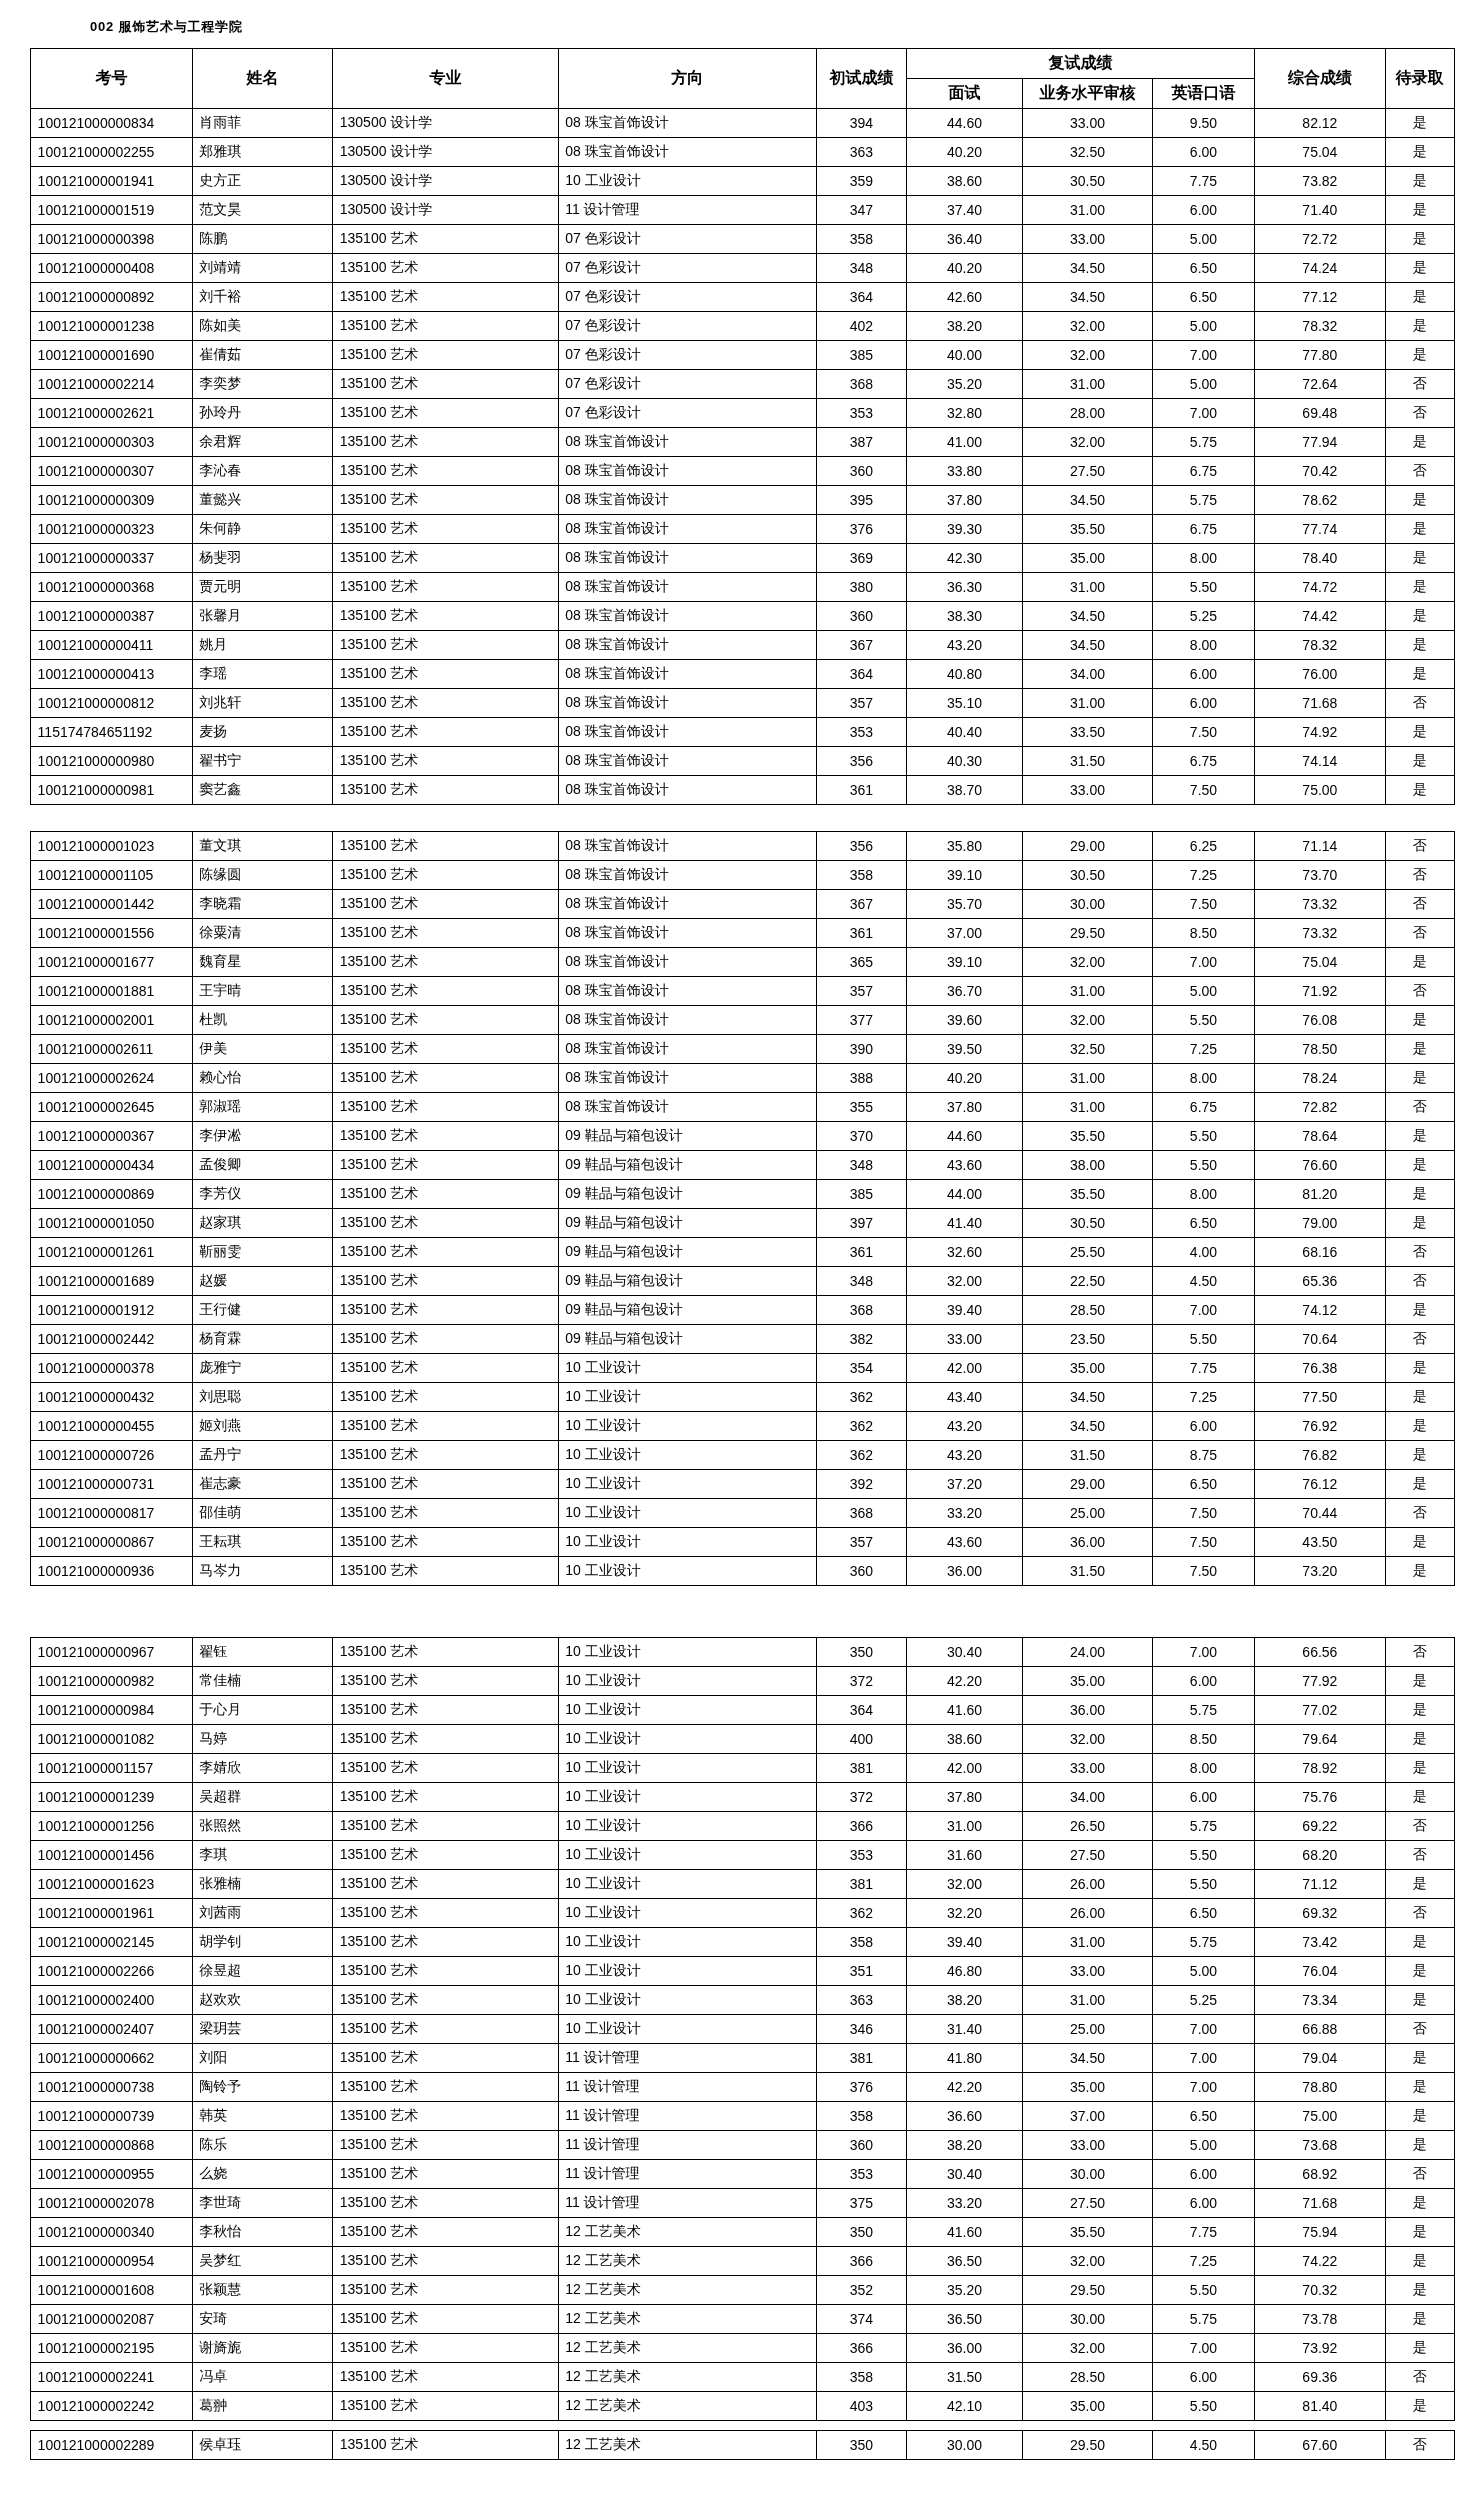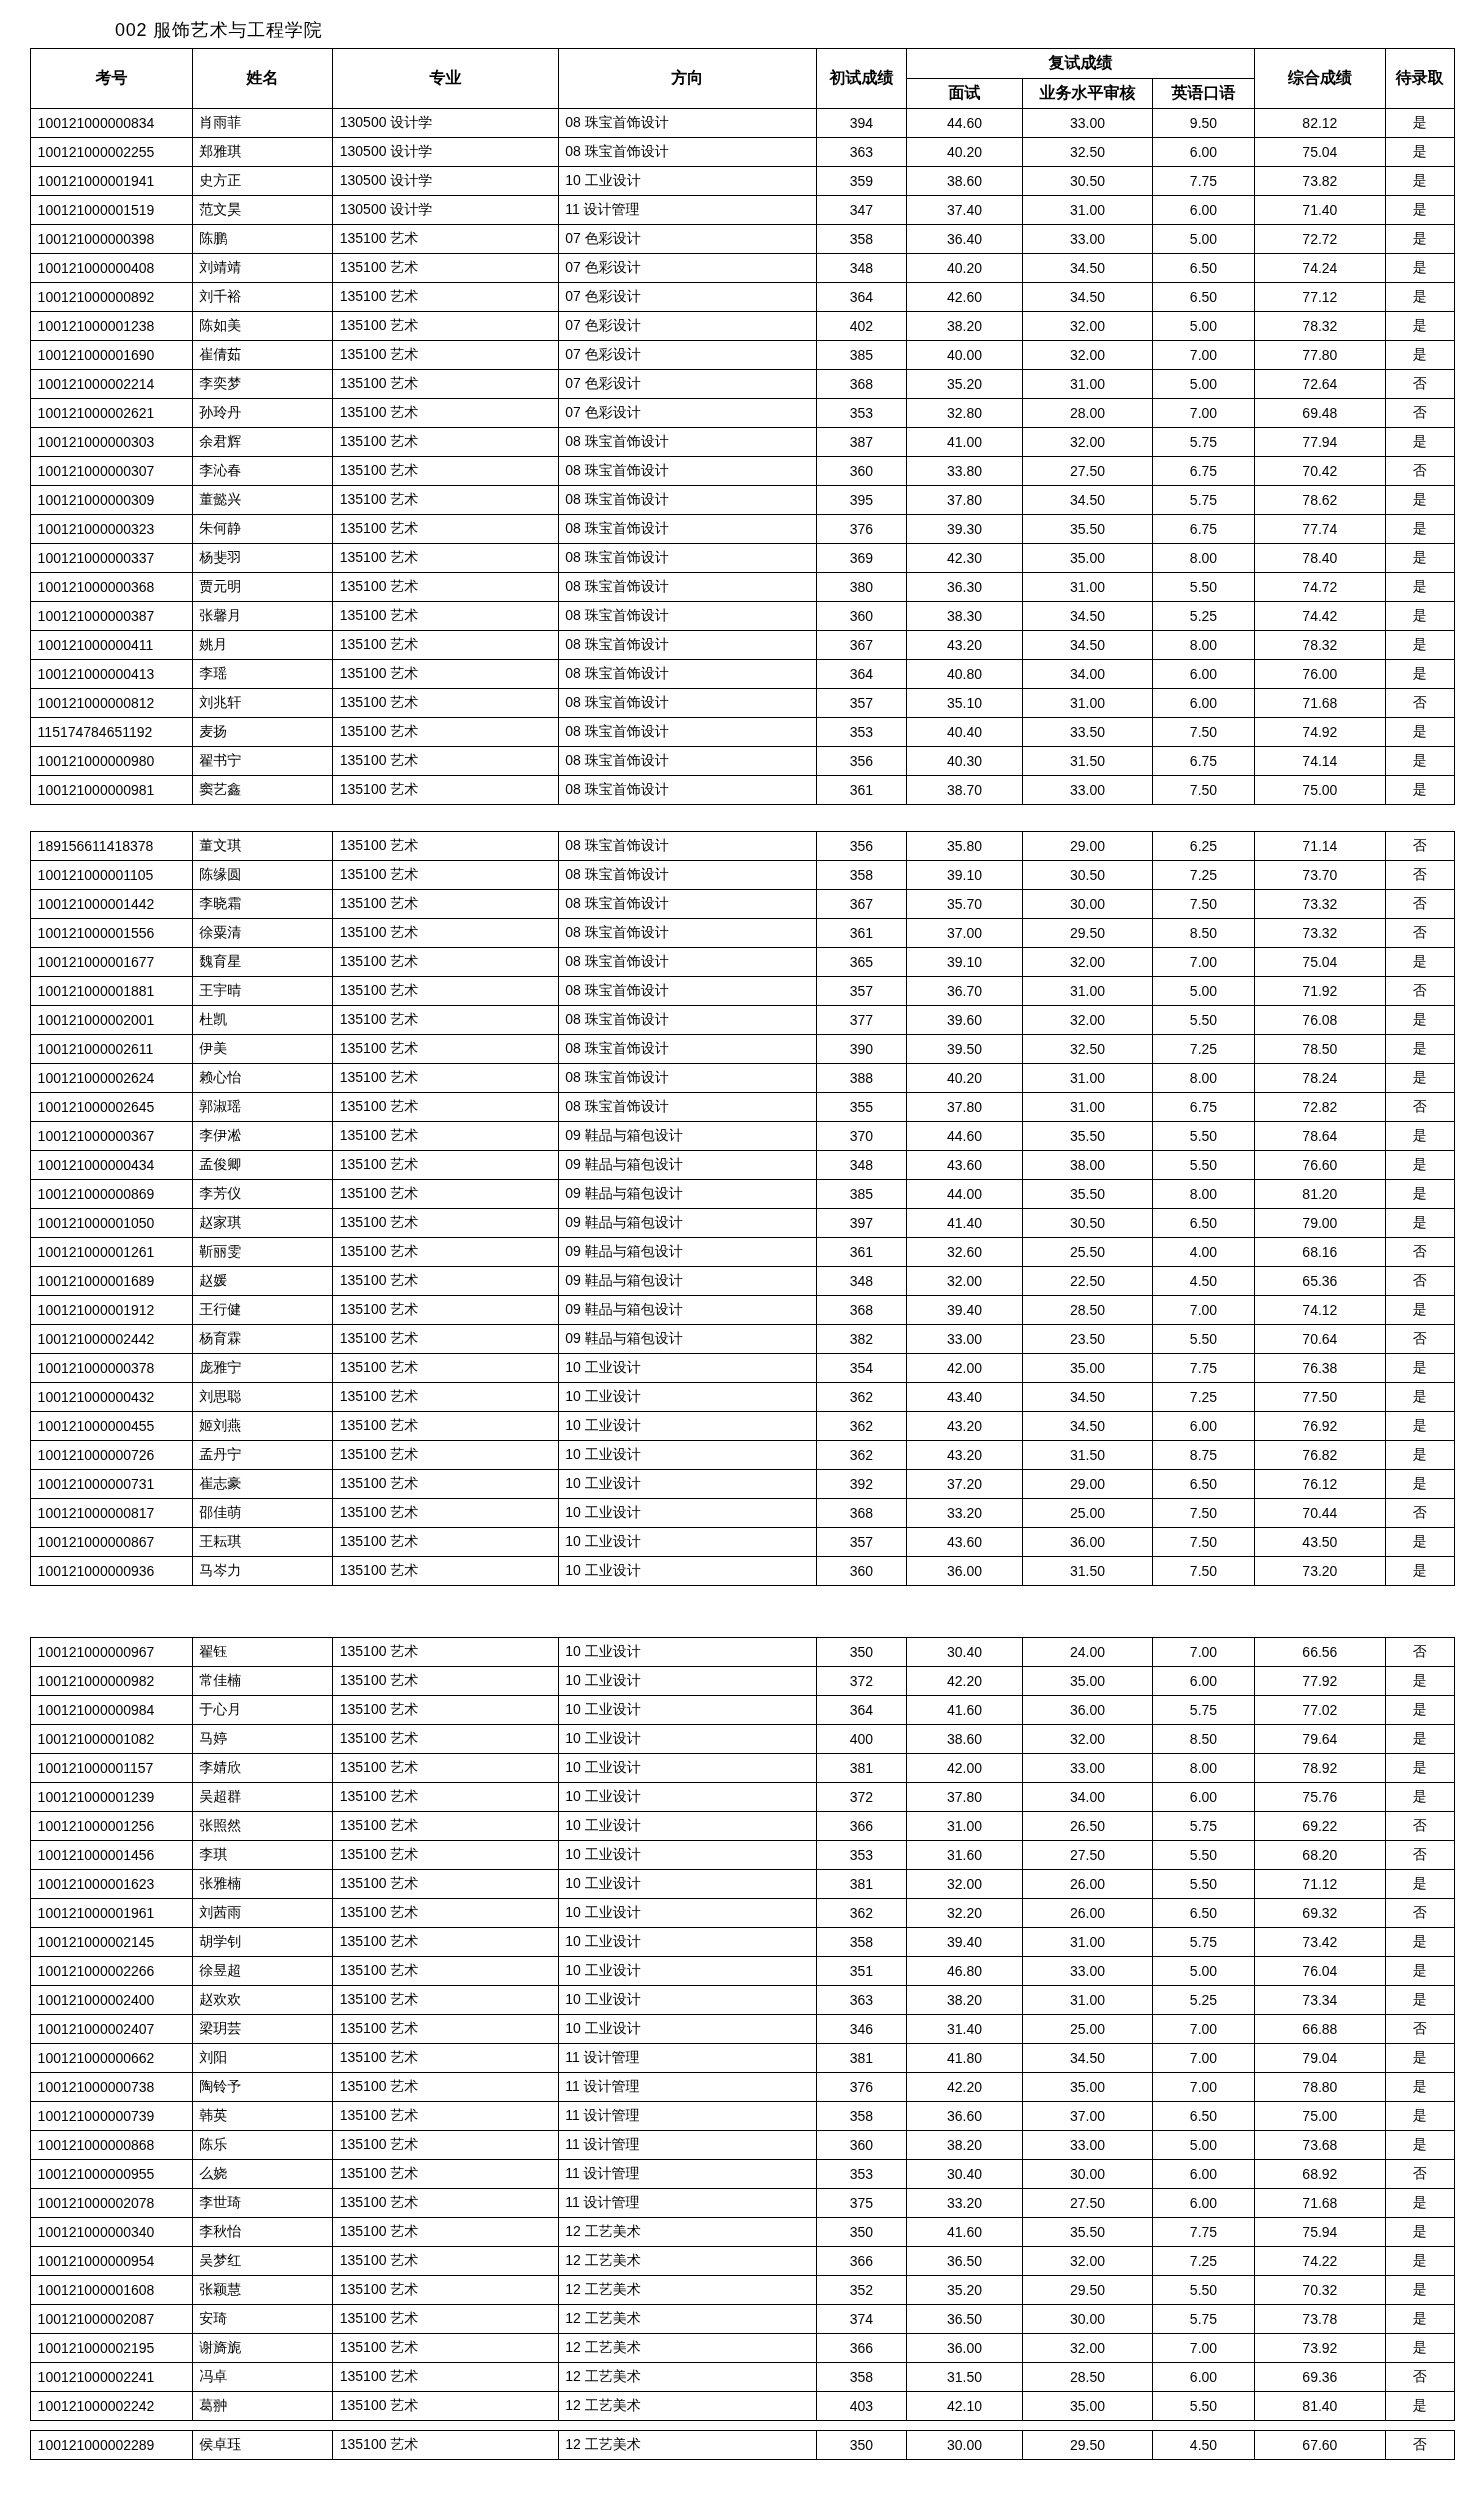--- a/index.html
+++ b/index.html
@@ -10,24 +10,24 @@
   }
   .page {
     position: relative;
     width: 1466px;
     height: 2512px;
     background: #ffffff;
     overflow: hidden;
   }
   .doc-title {
     position: absolute;
-    left: 115px;
+    left: 90px;
     top: 18px;
-    font-size: 18px;
-    font-weight: normal;
+    font-size: 13px;
+    font-weight: bold;
     letter-spacing: 0.8px;
     white-space: nowrap;
   }
   .tbl {
     position: absolute;
     left: 30px;
     width: 1425px;
     border-collapse: collapse;
     table-layout: fixed;
     font-size: 14px;
@@ -407,21 +407,21 @@
         <col class="c3">
         <col class="c4">
       <col class="c5">
         <col class="c6">
         <col class="c7">
         <col class="c8">
         <col class="c9">
     </colgroup>
     <tbody>
         <tr>
-          <td class="align-left">189156611418378</td>
+          <td class="align-left">100121000001023</td>
           <td class="align-left">董文琪</td>
           <td class="align-left">135100 艺术</td>
           <td class="align-left">08 珠宝首饰设计</td>
           <td class="align-center">356</td>
           <td class="align-center">35.80</td>
           <td class="align-center">29.00</td>
           <td class="align-center">6.25</td>
           <td class="align-center">71.14</td>
           <td class="align-center">否</td>
         </tr>

